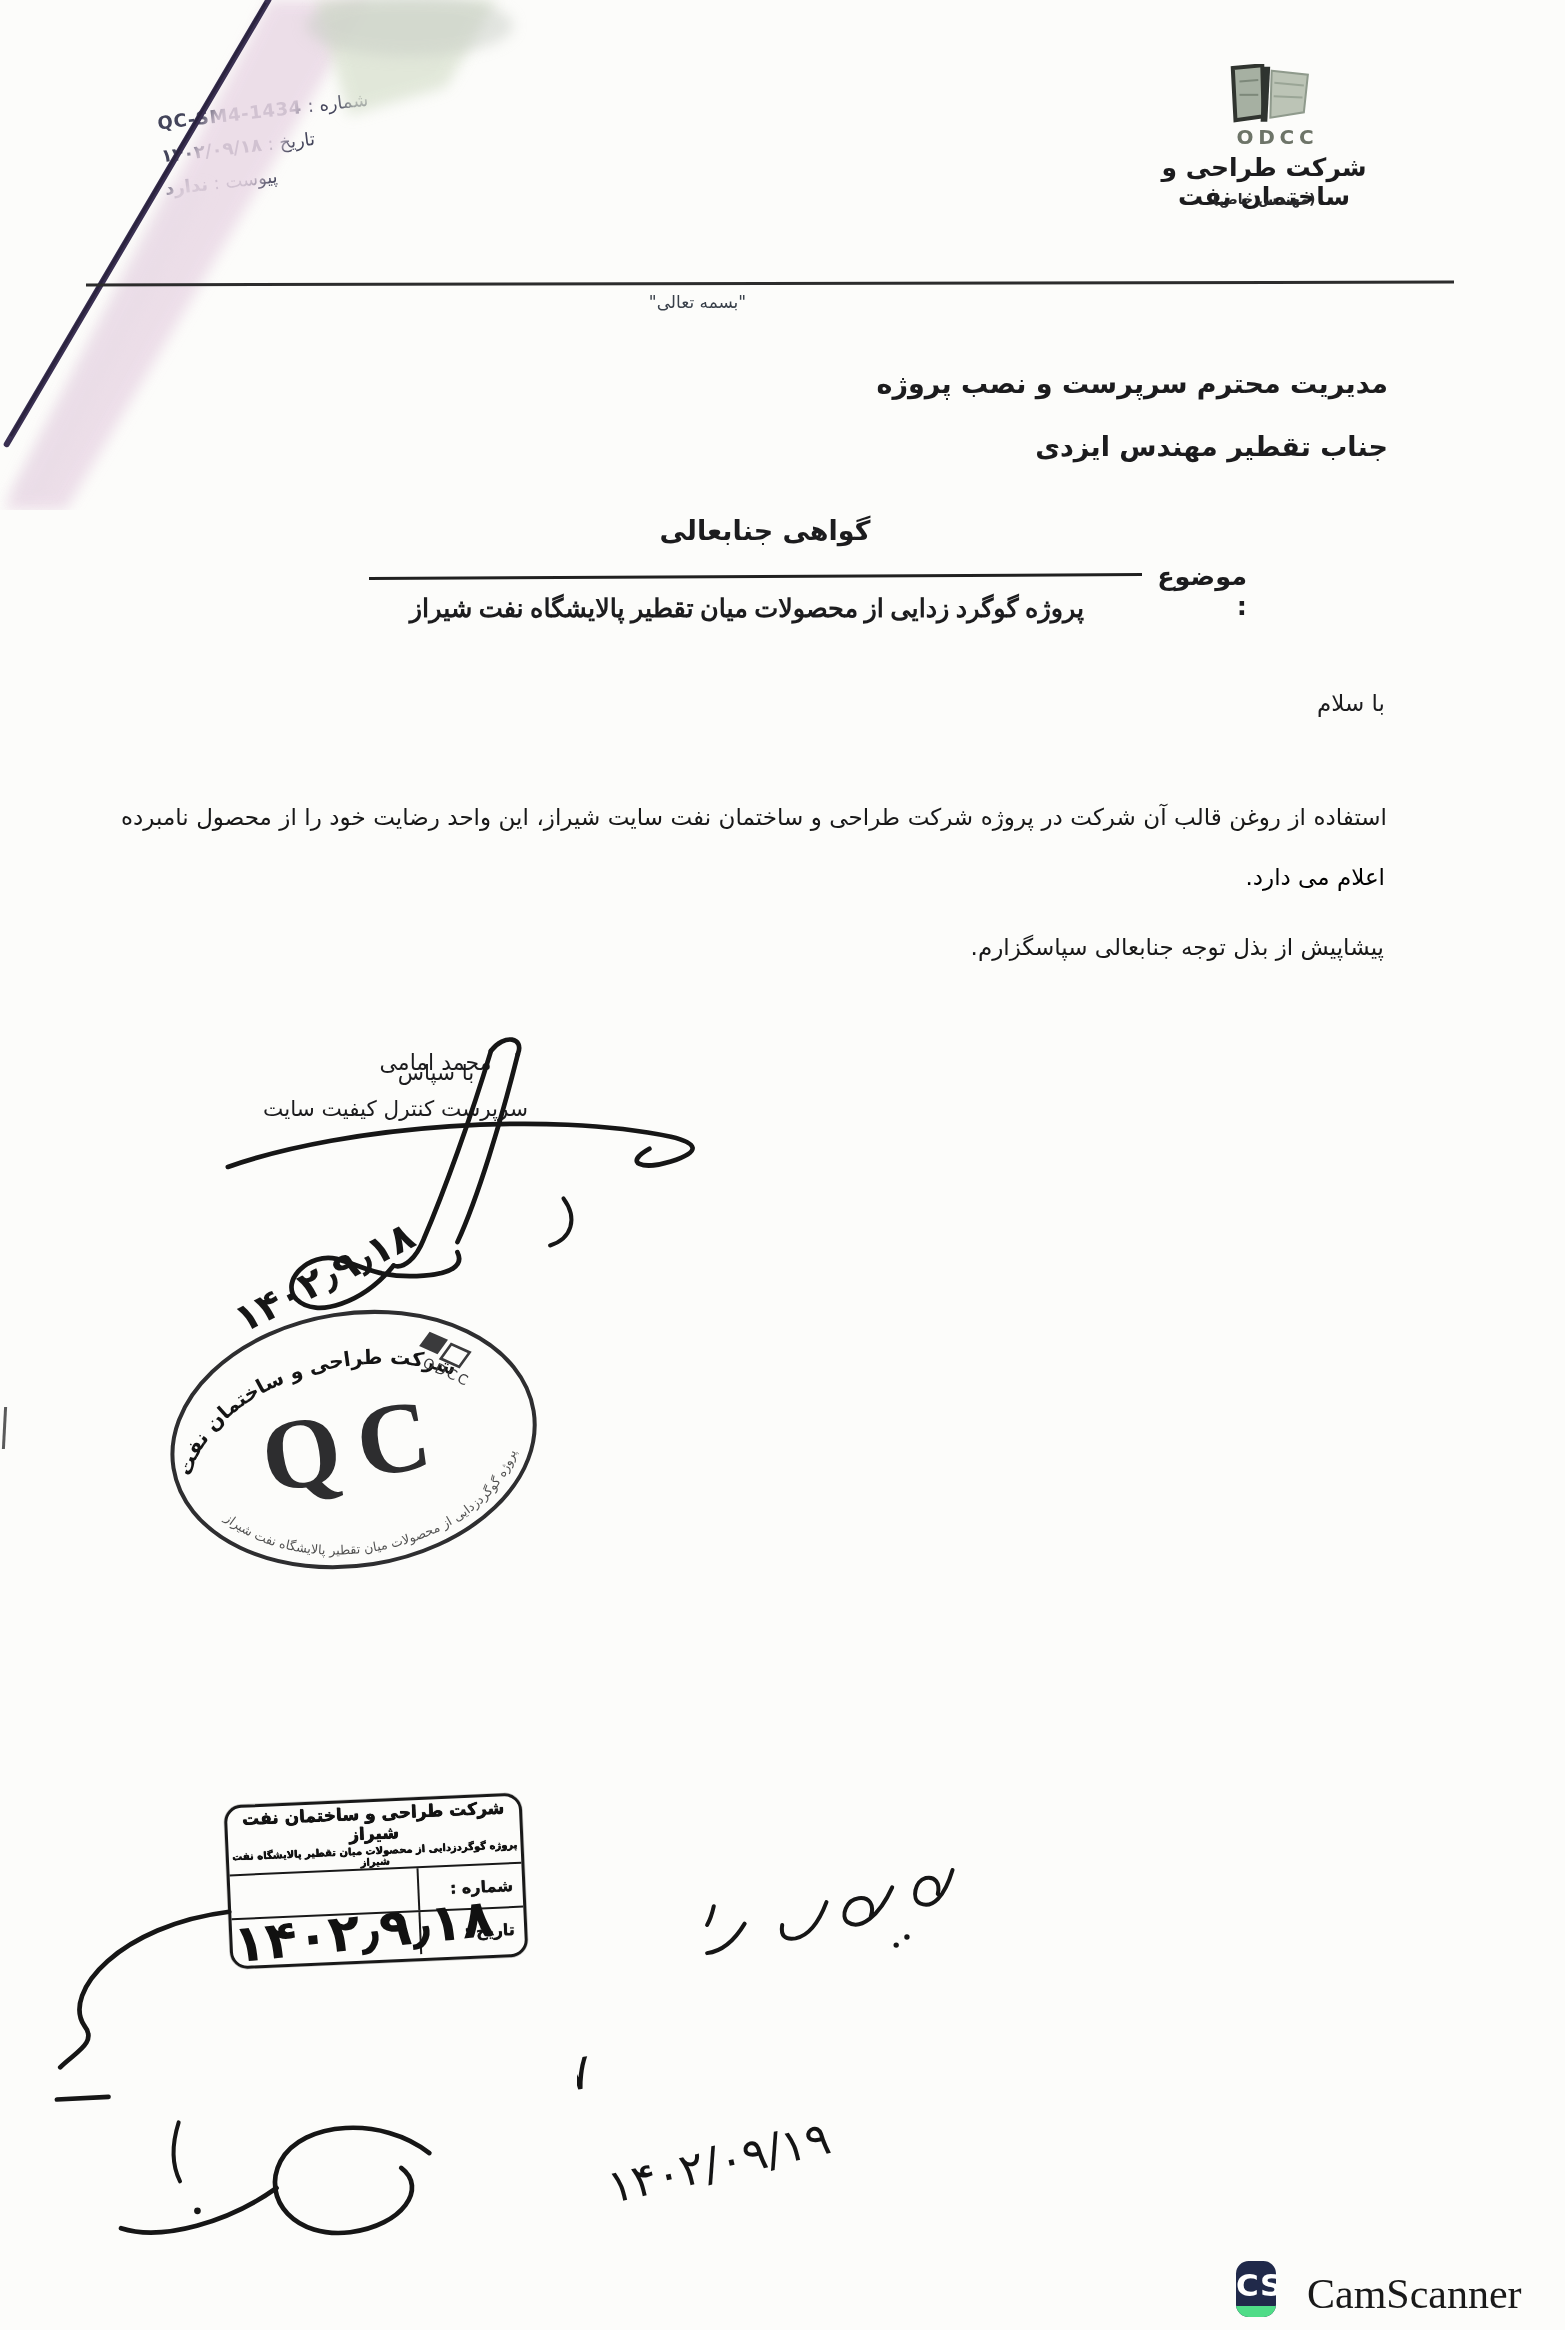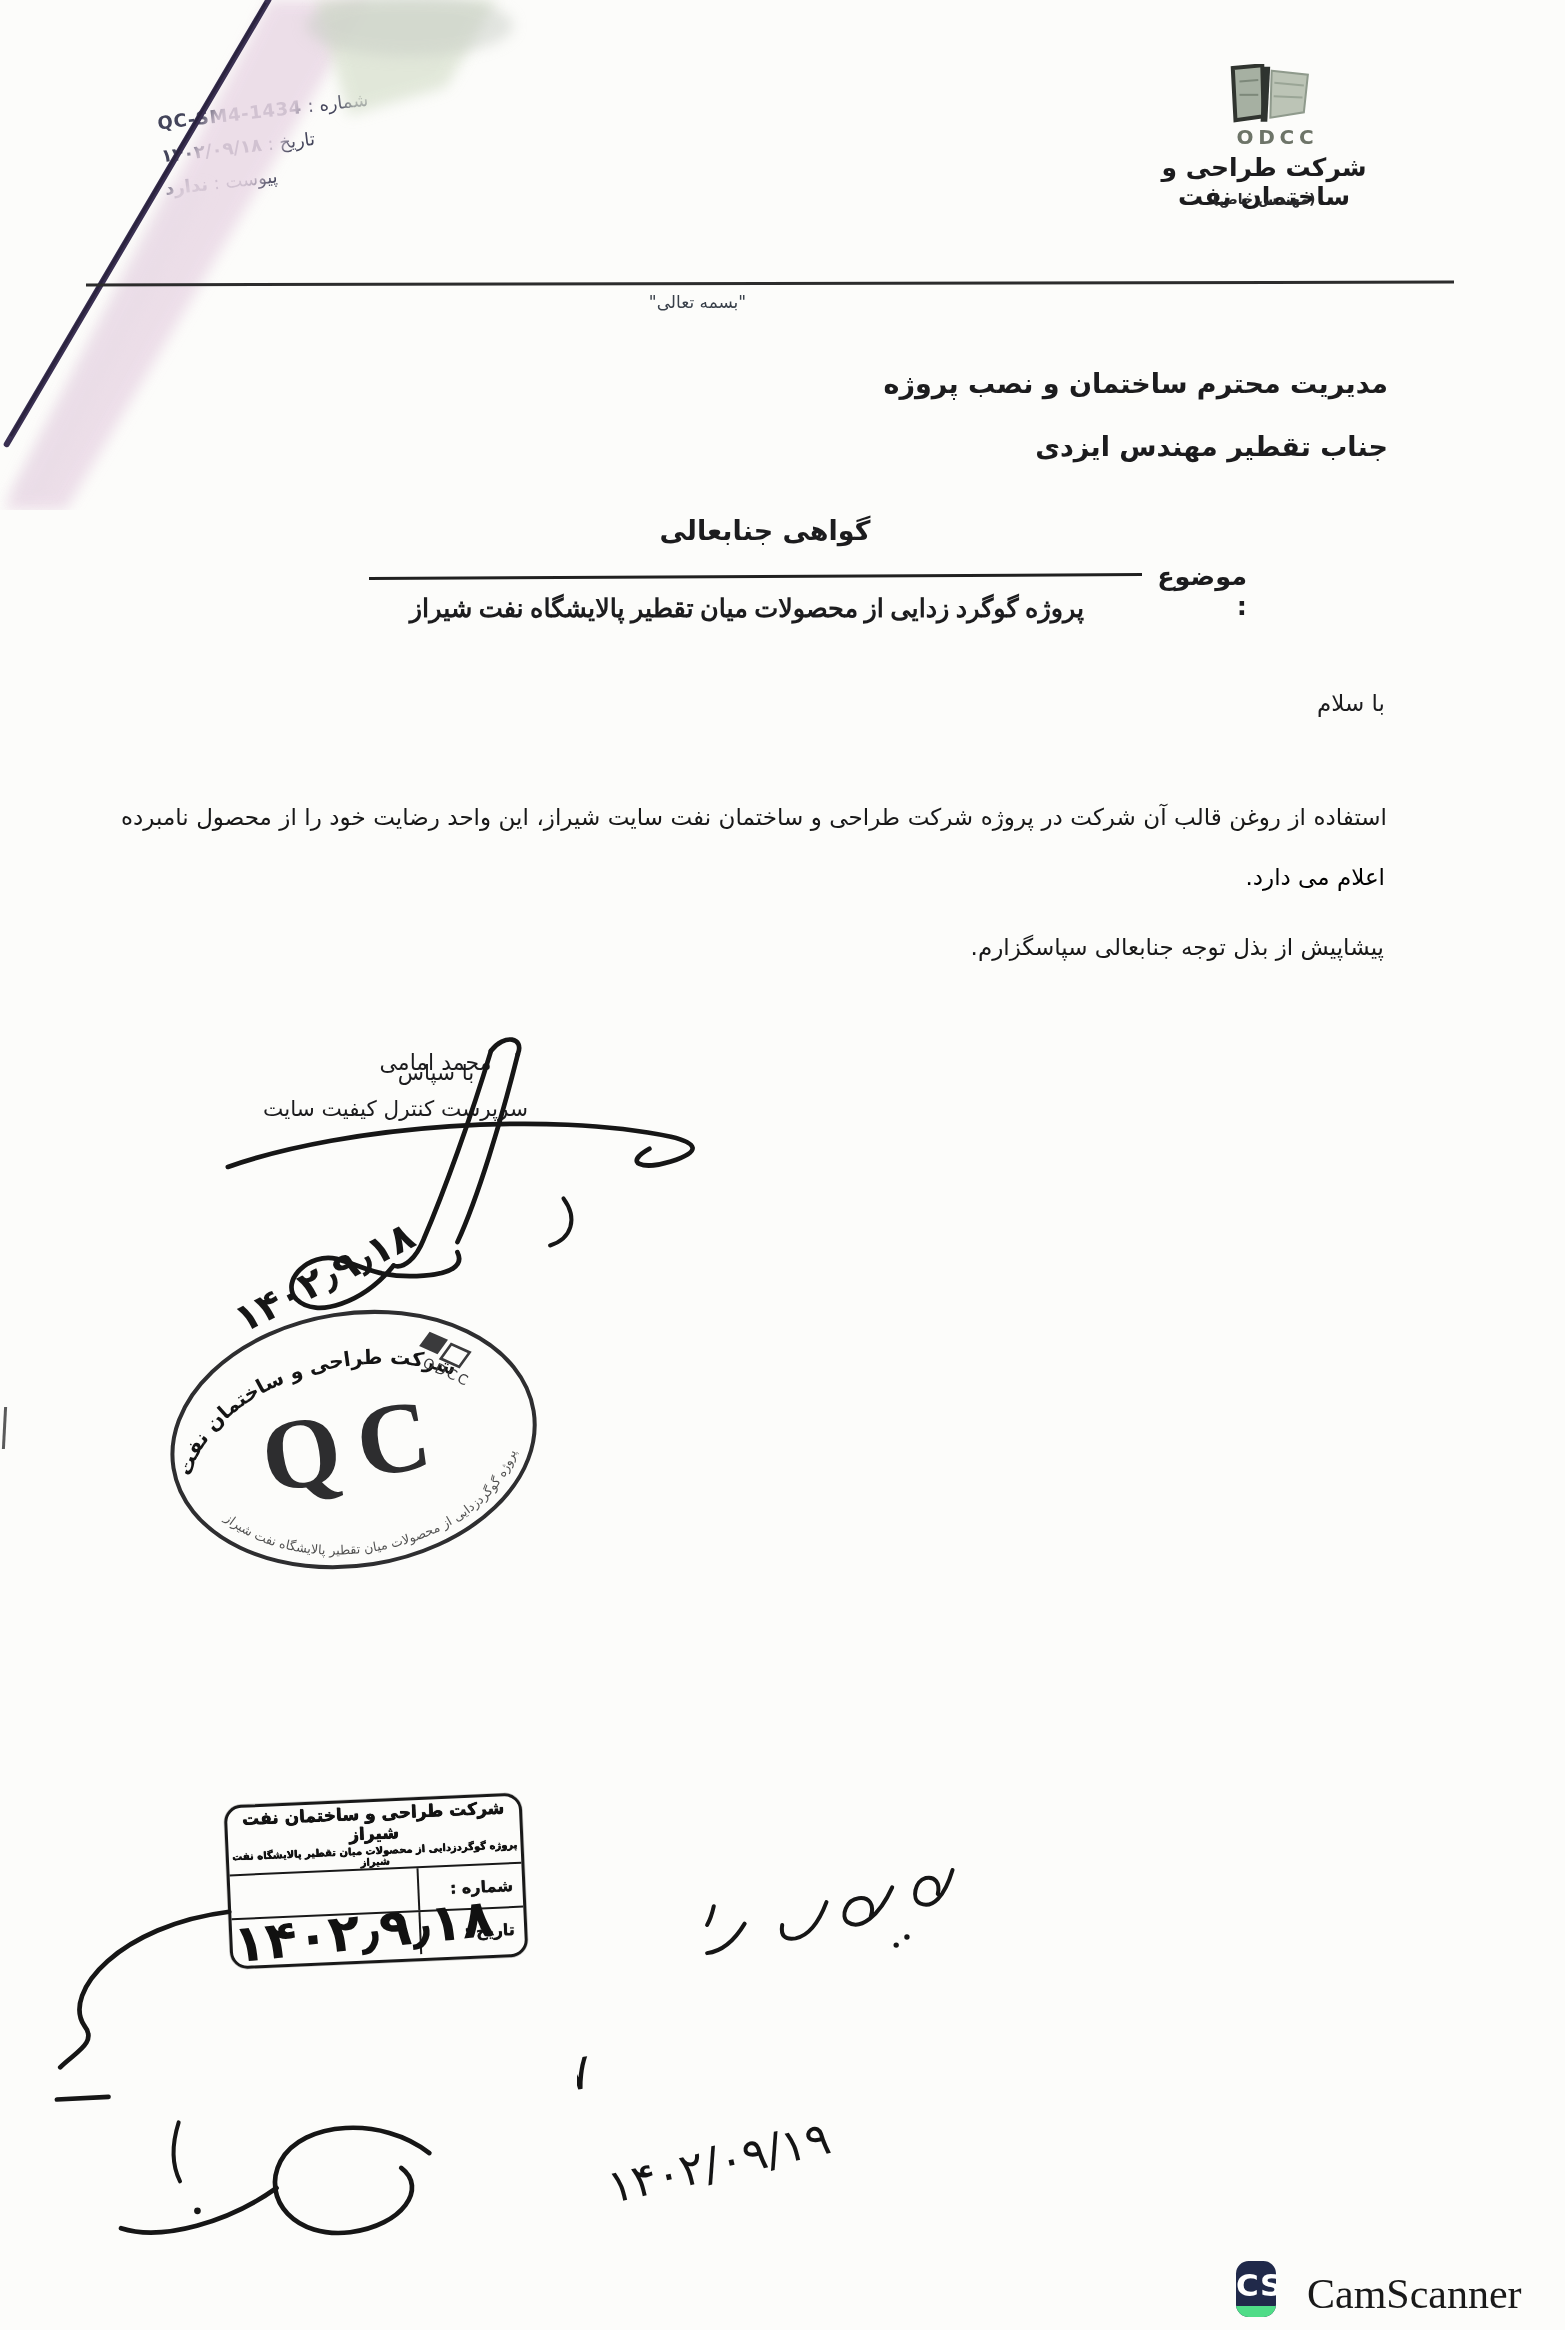--- a/index.html
+++ b/index.html
@@ -148,21 +148,21 @@
     <line x1="14" y1="26" x2="42" y2="24" stroke="#7d887a" stroke-width="3"></line>
     <line x1="14" y1="46" x2="42" y2="46" stroke="#7d887a" stroke-width="3"></line>
   </svg>
   <div class="abs odcc-word">ODCC</div>
   <div class="abs company c b rtl">شرکت طراحی و ساختمان نفت</div>
   <div class="abs company-type c b rtl">(مهندس خاص)</div>
 
   <div class="abs hrule"></div>
   <div class="abs bismillah c rtl">"بسمه تعالی"</div>
 
-  <div class="abs recip1 b rtl">مدیریت محترم ساختمان و نصب پروژه</div>
+  <div class="abs recip1 b rtl">مدیریت محترم سرپرست و نصب پروژه</div>
   <div class="abs recip2 b rtl">جناب تقطیر مهندس ایزدی</div>
 
   <div class="abs subj-label b rtl">موضوع :</div>
   <div class="abs subj-title c b rtl">گواهی جنابعالی</div>
   <div class="abs subj-line"></div>
   <div class="abs subj-sub c b rtl">پروژه گوگرد زدایی از محصولات میان تقطیر پالایشگاه نفت شیراز</div>
 
   <div class="abs salam rtl">با سلام</div>
   <div class="abs bodyline l2 rtl just">استفاده از روغن قالب آن شرکت در پروژه شرکت طراحی و ساختمان نفت سایت شیراز، این واحد رضایت خود را از محصول نامبرده</div>
   <div class="abs l3 rtl">اعلام می دارد.</div>

